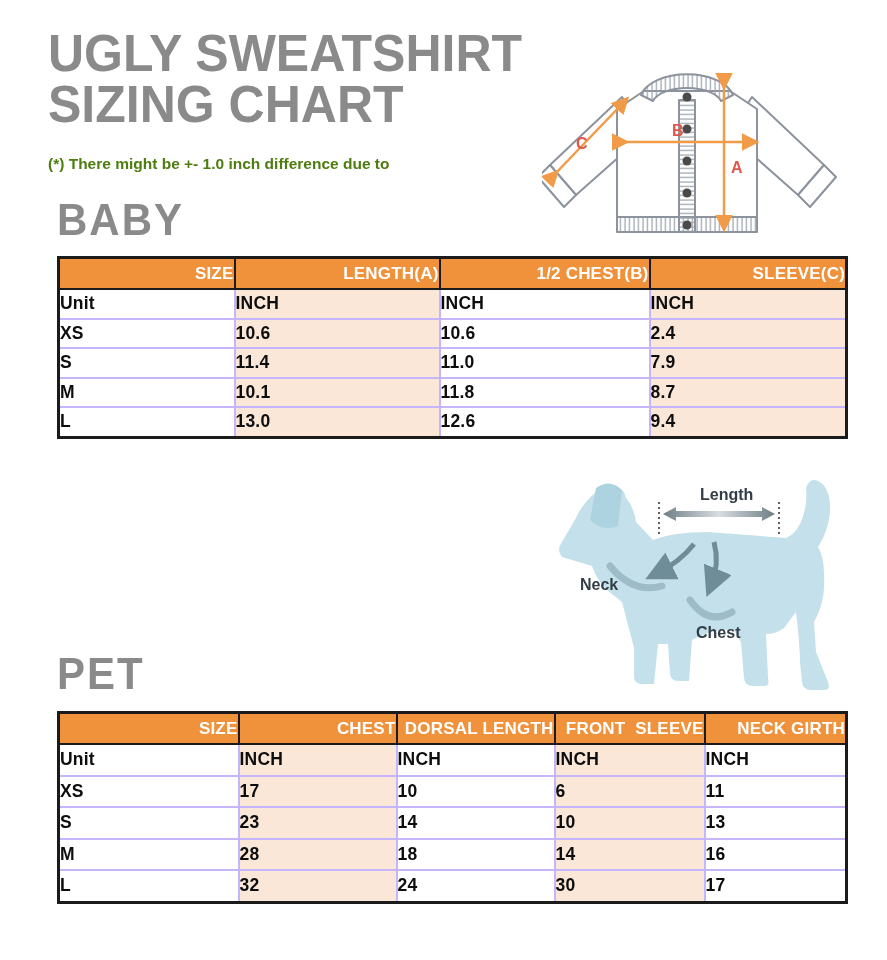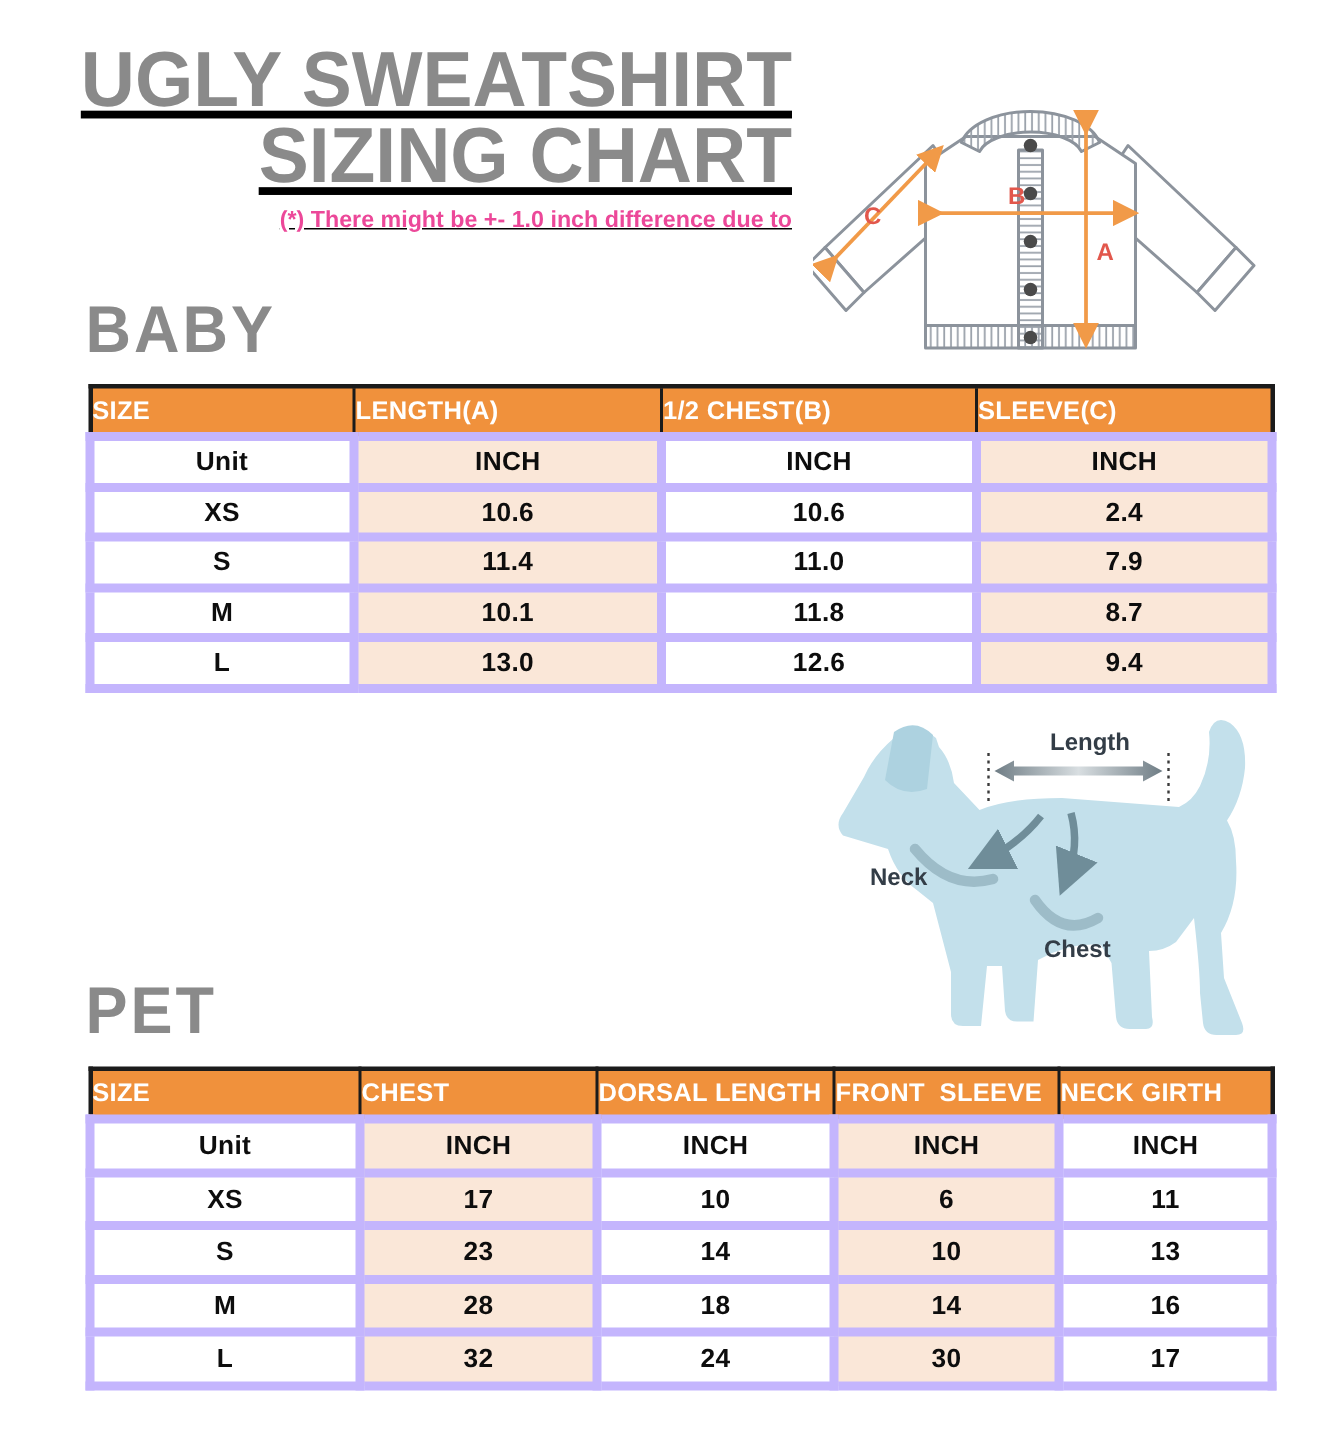--- a/index.html
+++ b/index.html
@@ -2,44 +2,44 @@
 <html><head>
 <meta charset="utf-8">
 <style>
   html,body { margin:0; padding:0; background:#ffffff; }
   .page {
     position:relative; width:887px; height:960px; background:#ffffff;
     font-family:"Liberation Sans", sans-serif; overflow:hidden;
   }
 
   
-  .title-block { position:absolute; left:48px; top:28px; width:480px; text-align:right;text-decoration:underline; }
+  .title-block { position:absolute; left:48px; top:28px; width:480px; text-align:left; }
   .title-line { font-size:50px; line-height:1.02; font-weight:900; color:#8A8A8A;
                 letter-spacing:0px; transform:scaleY(1.04); }
-  .subtitle { margin-top:7px; font-size:15.5px; line-height:1.35; font-weight:700; color:#ec4899; }
+  .subtitle { margin-top:24px; font-size:15.5px; line-height:1.35; font-weight:700; color:#4d7c0f; }
 
   
   .section-heading { position:absolute; left:57px; font-size:42px; font-weight:900;
                      color:#8A8A8A; letter-spacing:2px; transform:scaleY(1.05); }
   .heading-baby { top:196px; }
   .heading-pet  { top:650px; }
 
   
   table.size-table { position:absolute; left:57px; width:788px; border-collapse:collapse;
                      table-layout:fixed; border:3px solid #1b1b1b; }
   .baby-table { top:256px; }
   .pet-table  { top:711px; }
   .size-table th {
     background:#F0913C; color:#ffffff; font-size:17px; font-weight:800;
-    border:2px solid #1b1b1b; text-align:left; padding:0; height:29px;
+    border:2px solid #1b1b1b; text-align:right; padding:0; height:29px;
     white-space:pre; letter-spacing:0.2px;
   }
   .size-table td {
     background:#ffffff; color:#0d0d0d; font-size:17.5px; font-weight:800;
-    border:6px solid #c4b5fd; text-align:center; padding:0; letter-spacing:0.2px;
+    border:2px solid #c4b5fd; padding:0; letter-spacing:0.2px;
   }
   .baby-table td { height:27.5px; }
   .pet-table  td { height:29.5px; }
   .size-table td:nth-child(even) { background:#FAE7D8; }
 
   
   .sweater-figure { position:absolute; left:542px; top:45px; width:345px; height:200px; }
   .dog-figure     { position:absolute; left:548px; top:462px; width:332px; height:240px; }
   svg text.letter-label { font-family:"Liberation Sans", sans-serif; font-weight:800;
                           font-size:16px; fill:#E2574C; }

